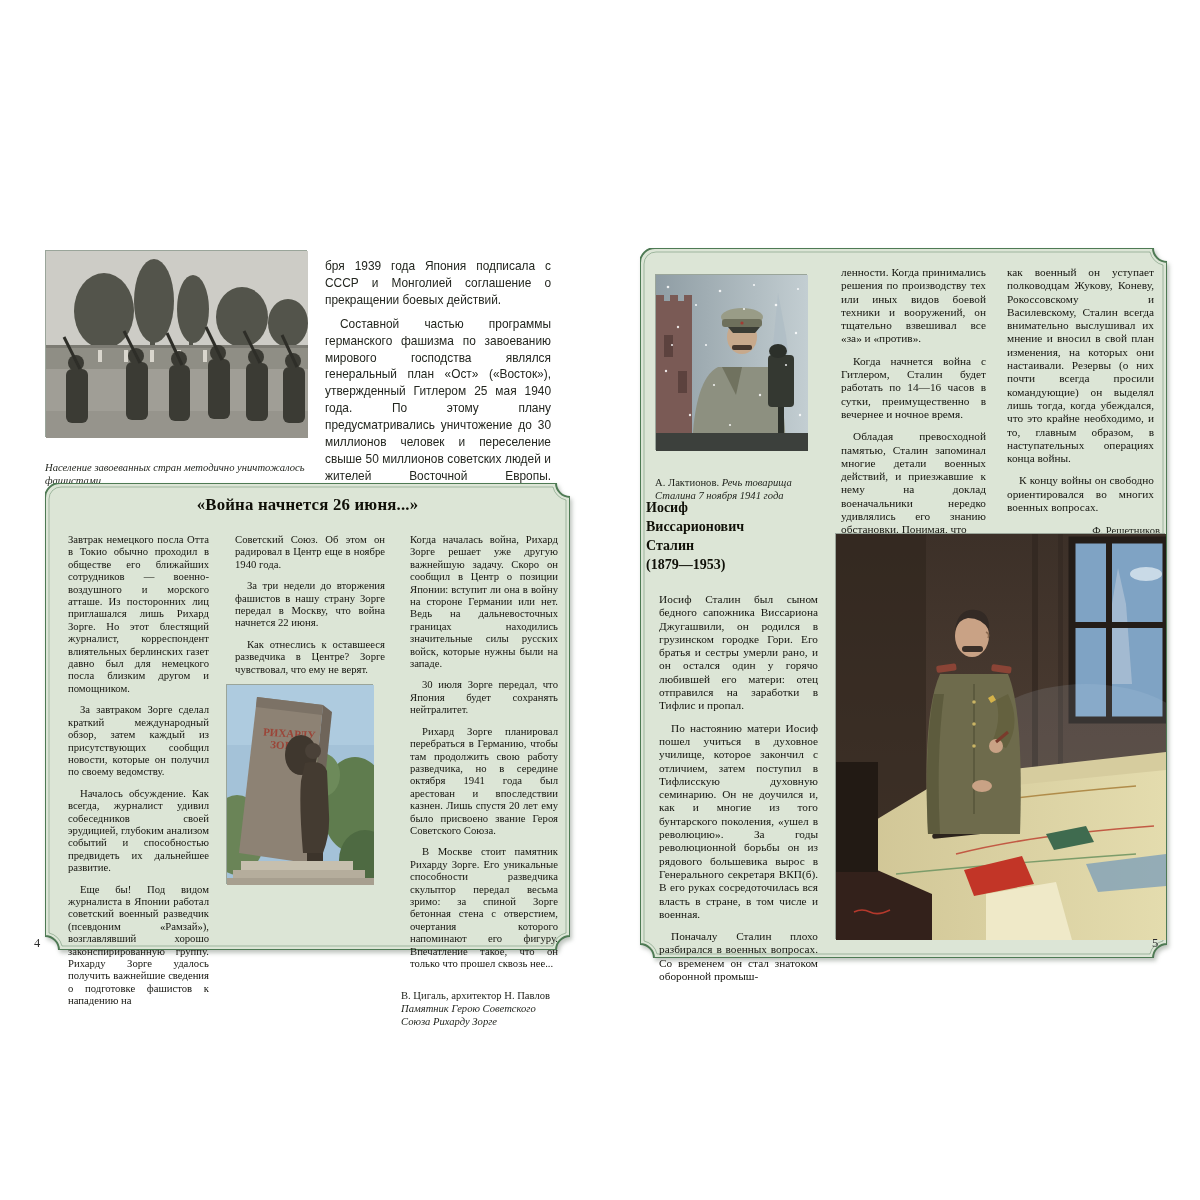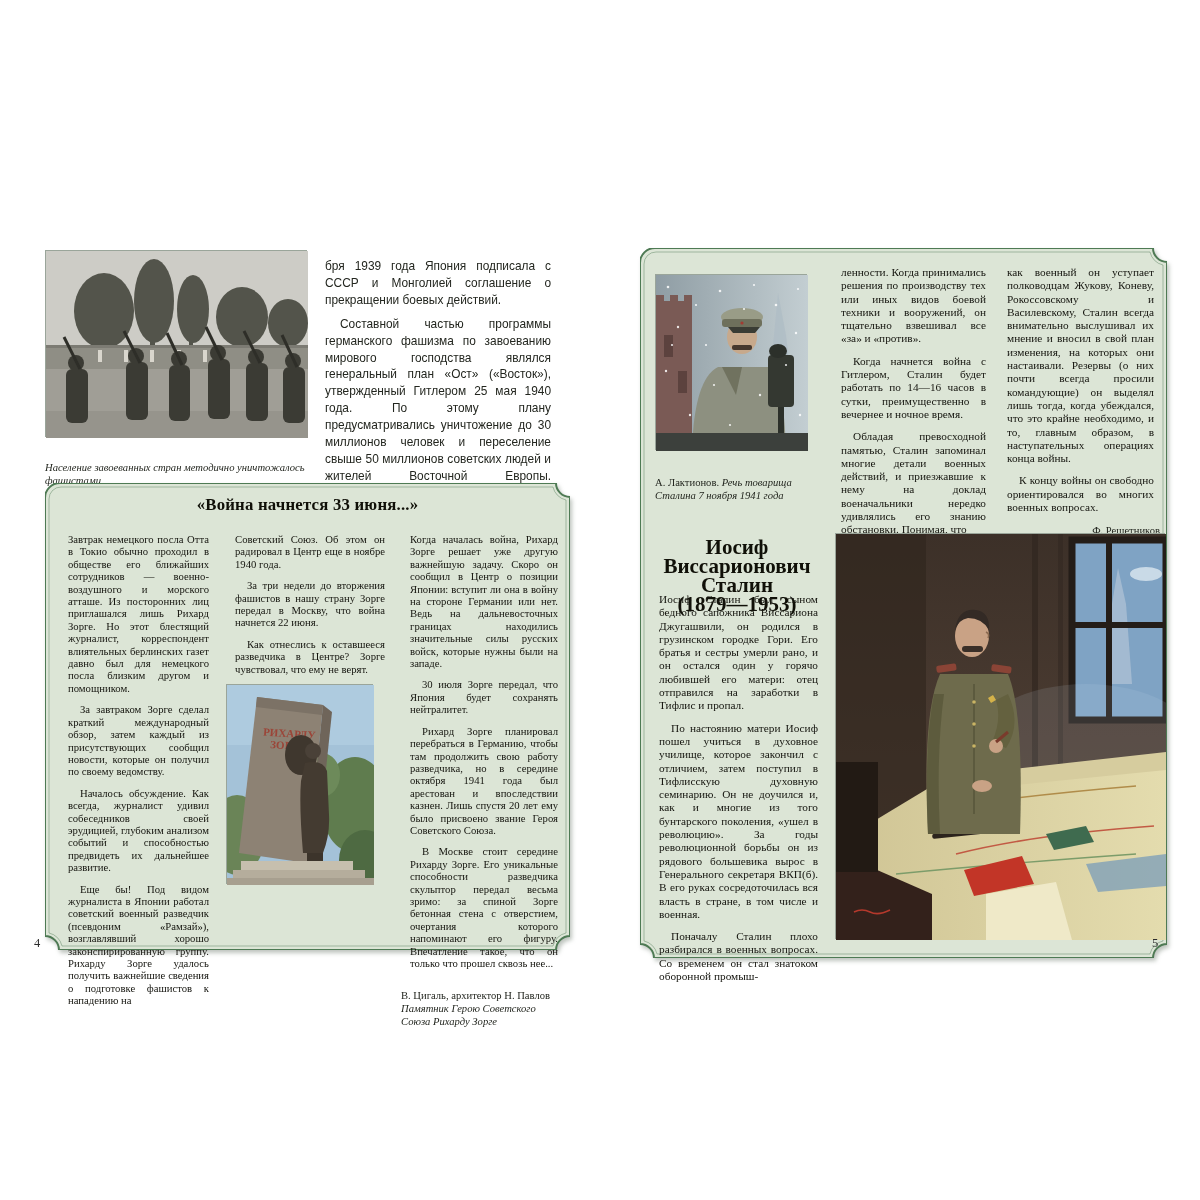--- a/index.html
+++ b/index.html
@@ -16,21 +16,21 @@
   .intro p { margin:7px; text-align:justify; text-indent:15px; }
   .intro p.ni { text-indent:0; }
 
   .col p { margin:9px; text-align:justify; text-indent:12px; }
   .col p.ni { text-indent:0; }
 
   .lbox-col { font-size:10.7px; line-height:12.4px; color:#15150f; }
   .rbox-col { font-size:11.3px; line-height:13.3px; color:#15150f; }
 
   .box-title { font-weight:bold; font-size:16.8px; text-align:center; color:#101008; letter-spacing:.2px; }
-  .r-heading { font-weight:bold; font-size:21px; line-height:19px; text-align:center; color:#101008;margin-top:40px; }
+  .r-heading { font-weight:bold; font-size:14px; line-height:19px; color:#101008; }
 
   .caption { font-size:10.6px; line-height:13px; color:#23261f;margin-top:20px; }
   .caption .it { font-style:italic; }
   .cap-italic { font-style:italic; }
   .pagenum { font-size:12.5px; color:#2c2c2c; }
 
   
   .gbox { position:absolute; }
   .gbox > svg.frame { position:absolute; left:0; top:0; width:100%; height:100%;
                       filter:drop-shadow(2px 3px 2px rgba(70,85,70,.35)); }
@@ -113,21 +113,21 @@
     <p class="ni">бря 1939 года Япония подписала с СССР и Монголией соглашение о прекращении боевых действий.</p>
     <p>Составной частью программы германского фашизма по завоеванию мирового господства являлся генеральный план «Ост» («Восток»), утвержденный Гитлером 25 мая 1940 года. По этому плану предусматривались уничтожение до 30 миллионов человек и переселение свыше 50 миллионов советских людей и жителей Восточной Европы. Освободившиеся территории намечалось заселить 10 миллионами немцев, а оставшееся коренное население подлежало онемечиванию.</p>
   </div>
 
   <div class="gbox" style="left:45px; top:483px; width:525px; height:467px;">
     <svg class="frame" viewBox="0 0 525 467" preserveAspectRatio="none">
       <path d="M 0,15 A 15,15 0 0 1 15,0 L 511,0 A 14,14 0 0 0 525,14 L 525,453 A 14,14 0 0 0 511,467 L 14,467 A 14,14 0 0 0 0,453 Z" fill="#dce5d6" stroke="#4e7a54" stroke-width="2"></path>
       <path d="M 4,16 A 12,12 0 0 1 16,4 L 508,4 A 17,17 0 0 0 521,17 L 521,450 A 17,17 0 0 0 508,463 L 17,463 A 17,17 0 0 0 4,450 Z" fill="none" stroke="#4e7a54" stroke-width="0.8" opacity="0.55"></path>
     </svg>
     <div class="inner">
-      <div class="abs box-title" style="left:0; right:0; top:12px;">«Война начнется 33 июня...»</div>
+      <div class="abs box-title" style="left:0; right:0; top:12px;">«Война начнется 26 июня...»</div>
 
       <div class="abs col lbox-col" style="left:14px; top:41px; width:159px;">
         <p class="ni">Завтрак немецкого посла Отта в Токио обычно проходил в обществе его ближайших сотрудников — военно-воздушного и морского атташе. Из посторонних лиц приглашался лишь Рихард Зорге. Но этот блестящий журналист, корреспондент влиятельных берлинских газет давно был для немецкого посла близким другом и помощником.</p>
         <p>За завтраком Зорге сделал краткий международный обзор, затем каждый из присутствующих сообщил новости, которые он получил по своему ведомству.</p>
         <p>Началось обсуждение. Как всегда, журналист удивил собеседников своей эрудицией, глубоким анализом событий и способностью предвидеть их дальнейшее развитие.</p>
         <p>Еще бы! Под видом журналиста в Японии работал советский военный разведчик (псевдоним «Рамзай»), возглавлявший хорошо законспирированную группу. Рихарду Зорге удалось получить важнейшие сведения о подготовке фашистов к нападению на</p>
       </div>
 
       <div class="abs col lbox-col" style="left:181px; top:41px; width:168px;">
         <p class="ni">Советский Союз. Об этом он радировал в Центр еще в ноябре 1940 года.</p>
@@ -162,21 +162,21 @@
             <rect x="6" y="185" width="132" height="8" fill="#b5ad9c"></rect>
             <rect x="0" y="193" width="147" height="7" fill="#a79f8f"></rect>
           </svg>
         </figure>
       </div>
 
       <div class="abs col lbox-col" style="left:356px; top:41px; width:166px;">
         <p class="ni">Когда началась война, Рихард Зорге решает уже другую важнейшую задачу. Скоро он сообщил в Центр о позиции Японии: вступит ли она в войну на стороне Германии или нет. Ведь на дальневосточных границах находились значительные силы русских войск, которые нужны были на западе.</p>
         <p>30 июля Зорге передал, что Япония будет сохранять нейтралитет.</p>
         <p>Рихард Зорге планировал перебраться в Германию, чтобы там продолжить свою работу разведчика, но в середине октября 1941 года был арестован и впоследствии казнен. Лишь спустя 20 лет ему было присвоено звание Героя Советского Союза.</p>
-        <p>В Москве стоит середине Рихарду Зорге. Его уникальные способности разведчика скульптор передал весьма зримо: за спиной Зорге бетонная стена с отверстием, очертания которого напоминают его фигуру. Впечатление такое, что он только что прошел сквозь нее...</p>
+        <p>В Москве стоит памятник Рихарду Зорге. Его уникальные способности разведчика скульптор передал весьма зримо: за спиной Зорге бетонная стена с отверстием, очертания которого напоминают его фигуру. Впечатление такое, что он только что прошел сквозь нее...</p>
         <div class="caption" style="">
           <span>В. Цигаль, архитектор Н. Павлов</span><br>
           <span class="it">Памятник Герою Советского Союза Рихарду Зорге</span>
         </div>
       </div>
     </div>
   </div>
 
   <div class="abs pagenum" style="left:34px; top:936px;">4</div>
 

